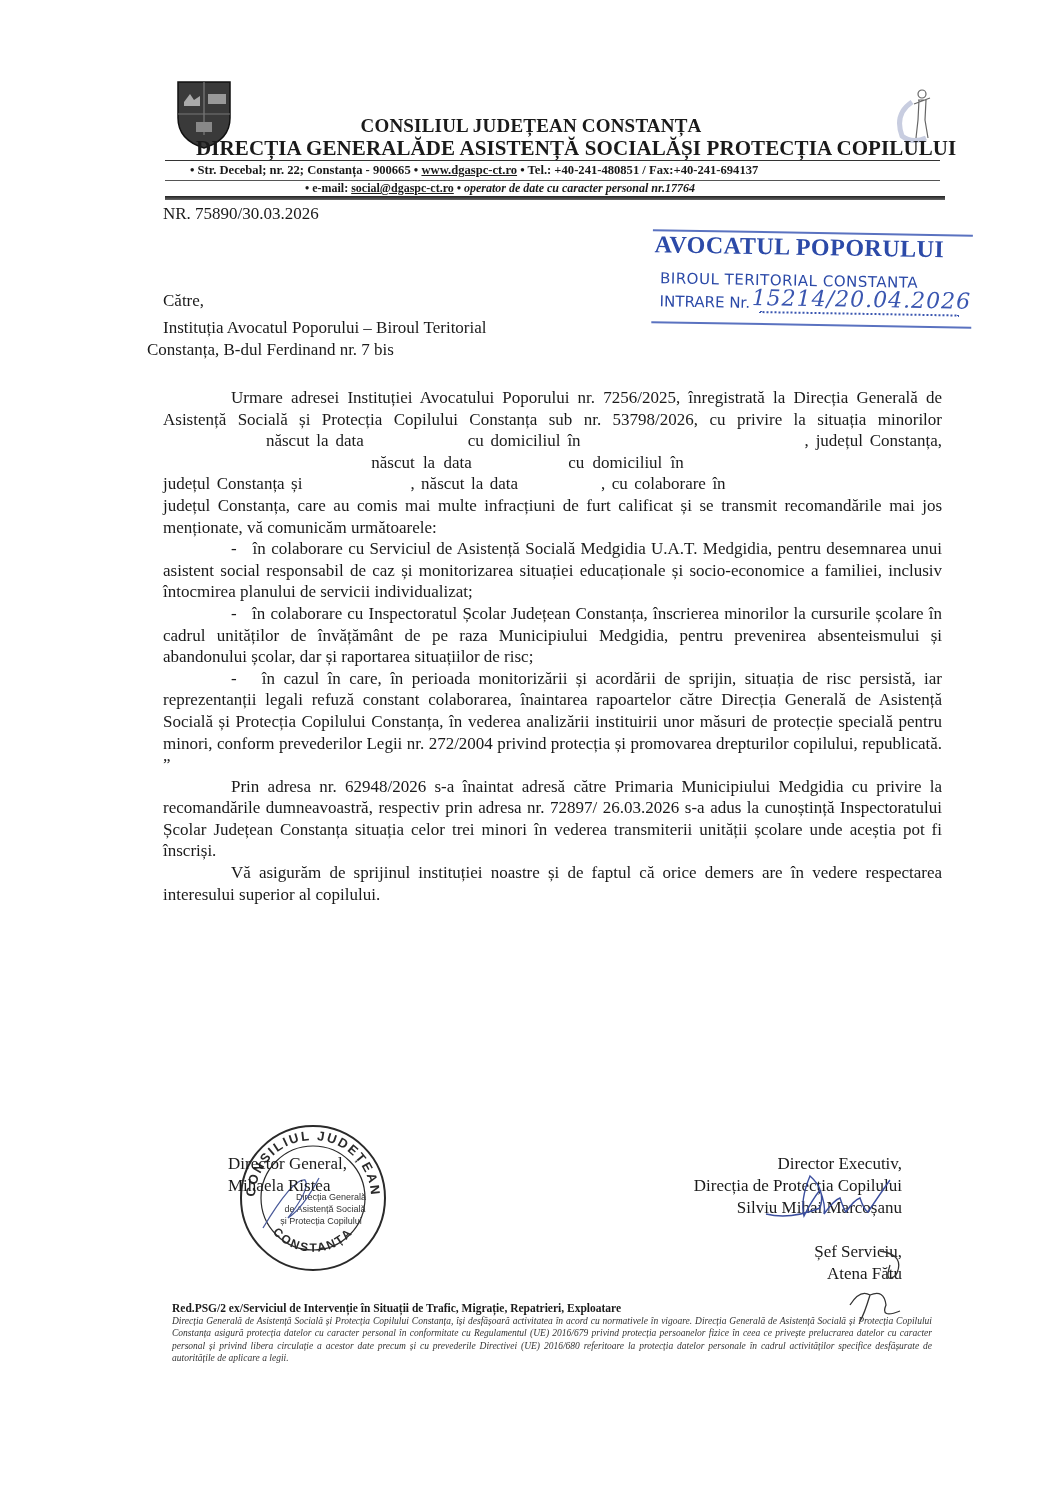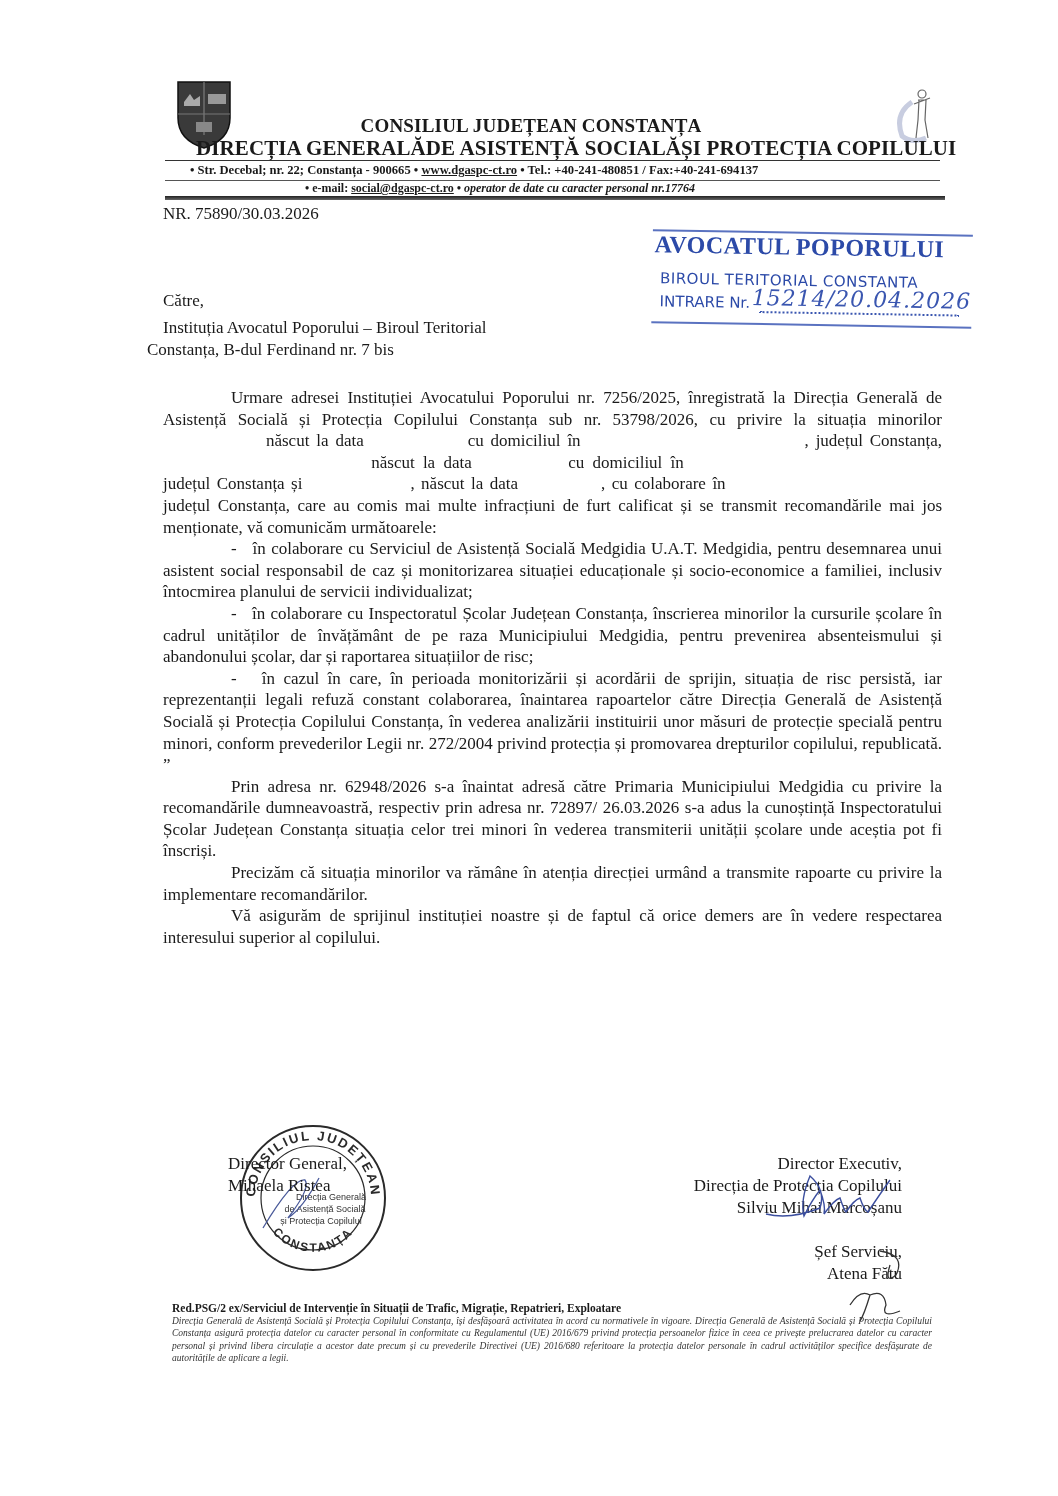--- a/index.html
+++ b/index.html
@@ -134,21 +134,20 @@
   <p class="ind">
     <span>-</span>&nbsp;&nbsp;&nbsp;<span>în colaborare cu Serviciul de Asistență Socială Medgidia  U.A.T. Medgidia, pentru desemnarea unui asistent social responsabil de caz și monitorizarea situației educaționale și socio-economice a familiei, inclusiv întocmirea planului de servicii individualizat;</span>
   </p>
   <p class="ind">
     <span>-</span>&nbsp;&nbsp;&nbsp;<span>în colaborare cu Inspectoratul Școlar Județean Constanța, înscrierea minorilor la cursurile școlare în cadrul unităților de învățământ de pe raza Municipiului Medgidia, pentru prevenirea absenteismului și abandonului școlar, dar și raportarea situațiilor de risc;</span>
   </p>
   <p class="ind">
     <span>-</span>&nbsp;&nbsp;&nbsp;<span>în cazul în care, în  perioada  monitorizării  și acordării de sprijin, situația de risc persistă,  iar reprezentanții legali refuză constant colaborarea, înaintarea rapoartelor către Direcția Generală de Asistență Socială și Protecția Copilului Constanța, în vederea analizării instituirii unor măsuri de protecție specială pentru minori, conform prevederilor Legii nr. 272/2004 privind protecția și promovarea drepturilor copilului, republicată. ”</span>
   </p>
   <p class="ind">Prin adresa nr. 62948/2026 s-a înaintat adresă către Primaria Municipiului Medgidia cu privire la recomandările dumneavoastră,  respectiv prin adresa nr. 72897/ 26.03.2026 s-a adus la cunoștință Inspectoratului Școlar Județean Constanța situația celor trei minori în vederea transmiterii unității școlare unde aceștia pot fi înscriși.</p>
-  <p class="ind">Precizăm că situația minorilor va rămâne în atenția direcției urmând a transmite rapoarte cu privire la implementare recomandărilor.</p>
   <p class="ind">Vă asigurăm de sprijinul instituției noastre și de faptul că orice demers are în vedere respectarea interesului superior al copilului.</p>
 </div>
 
 <div class="abs sealL">
   <svg width="160" height="160" viewBox="0 0 160 160">
     <defs>
       <path id="arcTop" d="M22 80 A58 58 0 0 1 138 80"></path>
       <path id="arcBot" d="M30 96 A52 52 0 0 0 130 96"></path>
     </defs>
     <circle cx="80" cy="80" r="72" fill="none" stroke="#2a2a2a" stroke-width="2"></circle>

